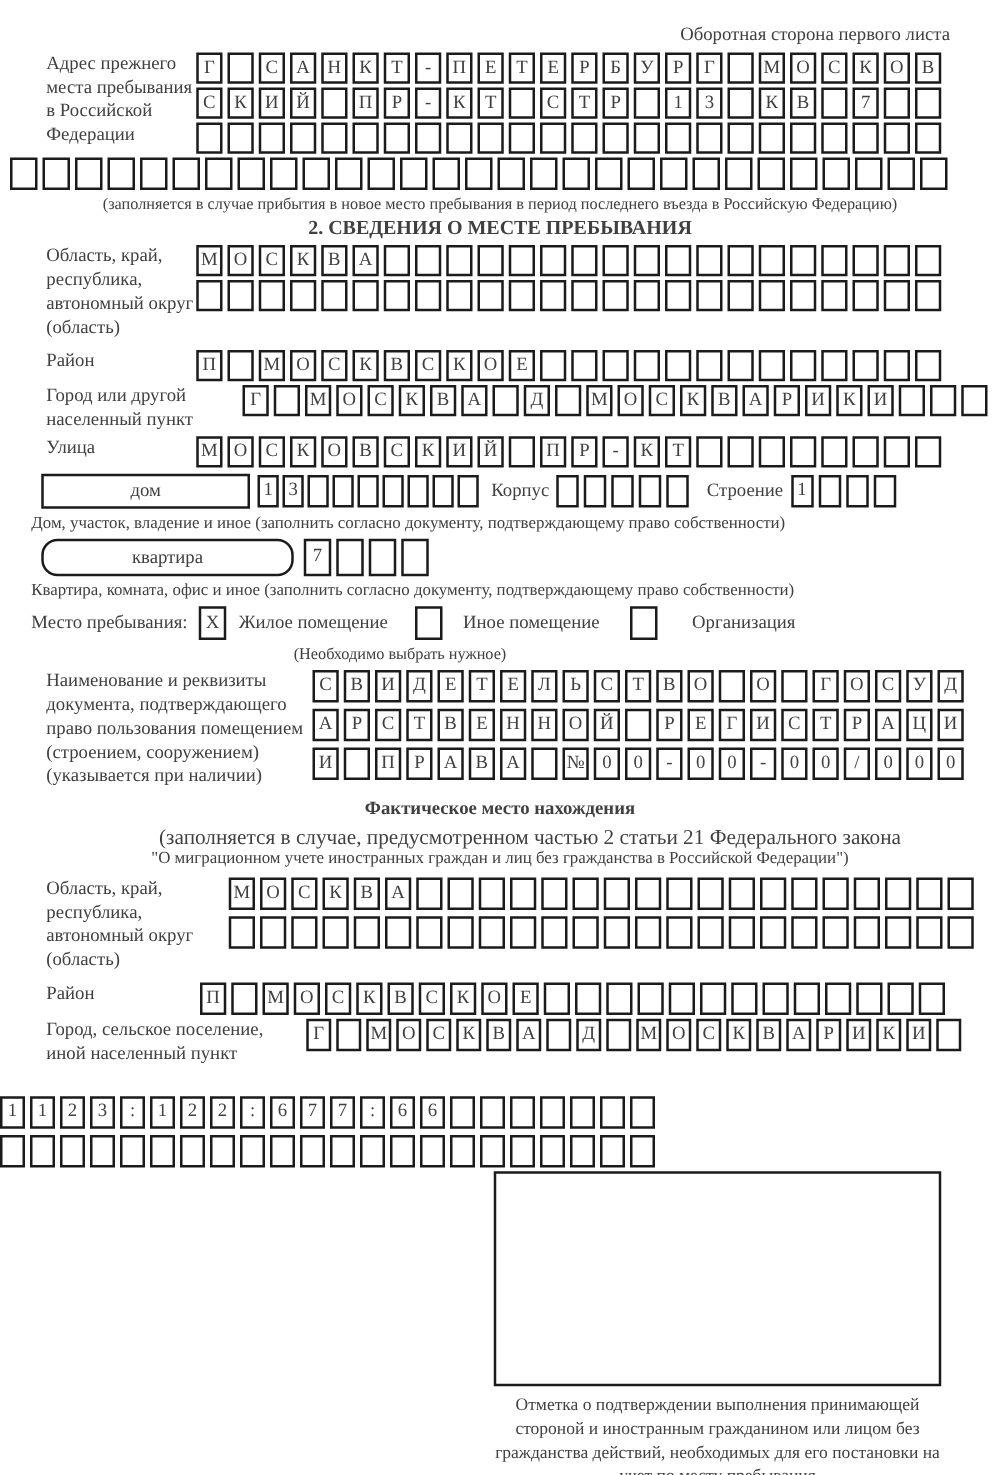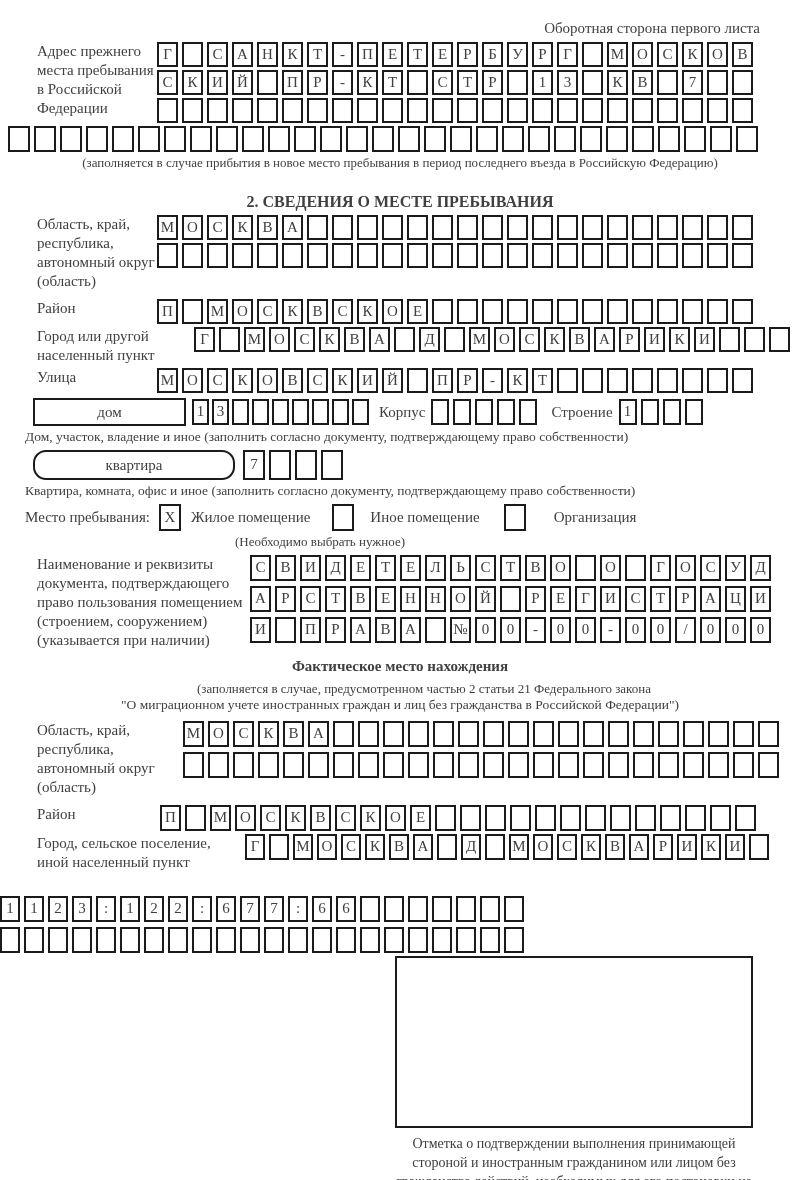--- a/index.html
+++ b/index.html
@@ -29,27 +29,27 @@
   .c-wide .cell{height:26px;}
   .c-dom{gap:3px;}
   .c-dom .cell{width:17px;height:26px;}
   .c-kor .cell{width:18px;height:26px;}
   .c-str .cell{width:18px;height:26px;}
   .c-kv .cell{width:22px;height:30px;line-height:25px;}
   .c-city2 .cell{width:20px;height:26px;}
   .c-kad .cell{width:20px;height:26px;}
   .note{font-size:13px;line-height:16px;}
   .note.center{text-align:center;}
-  .sec-title{font-size:16px;font-weight:bold;text-align:center;margin:22px 0 4px 0;}
+  .sec-title{font-size:16px;font-weight:bold;text-align:center;margin:3px 0 4px 0;}
   .fact-title{font-size:15px;font-weight:bold;text-align:center;margin:8px 0 6px 0;}
   .inline-rect{
     box-sizing:border-box;border:2px solid #1b1b1b;display:flex;align-items:center;justify-content:center;
     font-size:15px;background:#fff;
   }
-  .dom-rect{width:153px;height:28px;}
+  .dom-rect{width:167px;height:28px;}
   .kv-rect{width:202px;height:30px;border-radius:13px;}
   .inline-row{display:flex;align-items:center;}
   .inline-word{font-size:15px;white-space:nowrap;}
   .chk{
     box-sizing:border-box;border:2px solid #1b1b1b;width:22px;height:27px;background:#fff;
     text-align:center;font-size:15px;line-height:23px;
   }
   .stamp-box{
     box-sizing:border-box;border:2px solid #1b1b1b;background:#fff;
     margin-left:395px;width:358px;height:172px;
@@ -452,21 +452,21 @@
           <div class="cell">0</div>
           <div class="cell">/</div>
           <div class="cell">0</div>
           <div class="cell">0</div>
           <div class="cell">0</div>
         </div>
     </div>
   </div>
 
   <div class="fact-title">Фактическое место нахождения</div>
-  <div class="note center" style="font-size:13px;padding-left:48px;">(заполняется в случае, предусмотренном частью 2 статьи 21 Федерального закона</div>
+  <div class="note center" style="font-size:17px;padding-left:48px;">(заполняется в случае, предусмотренном частью 2 статьи 21 Федерального закона</div>
   <div class="note center" style="font-size:13.5px;">"О миграционном учете иностранных граждан и лиц без гражданства в Российской Федерации")</div>
 
   <div class="frow mt8">
     <div class="fl w183">Область, край, республика, автономный округ (область)</div>
     <div class="rows" style="gap:5px;">
       <div class="cells c-wide">
           <div class="cell">М</div>
           <div class="cell">О</div>
           <div class="cell">С</div>
           <div class="cell">К</div>

